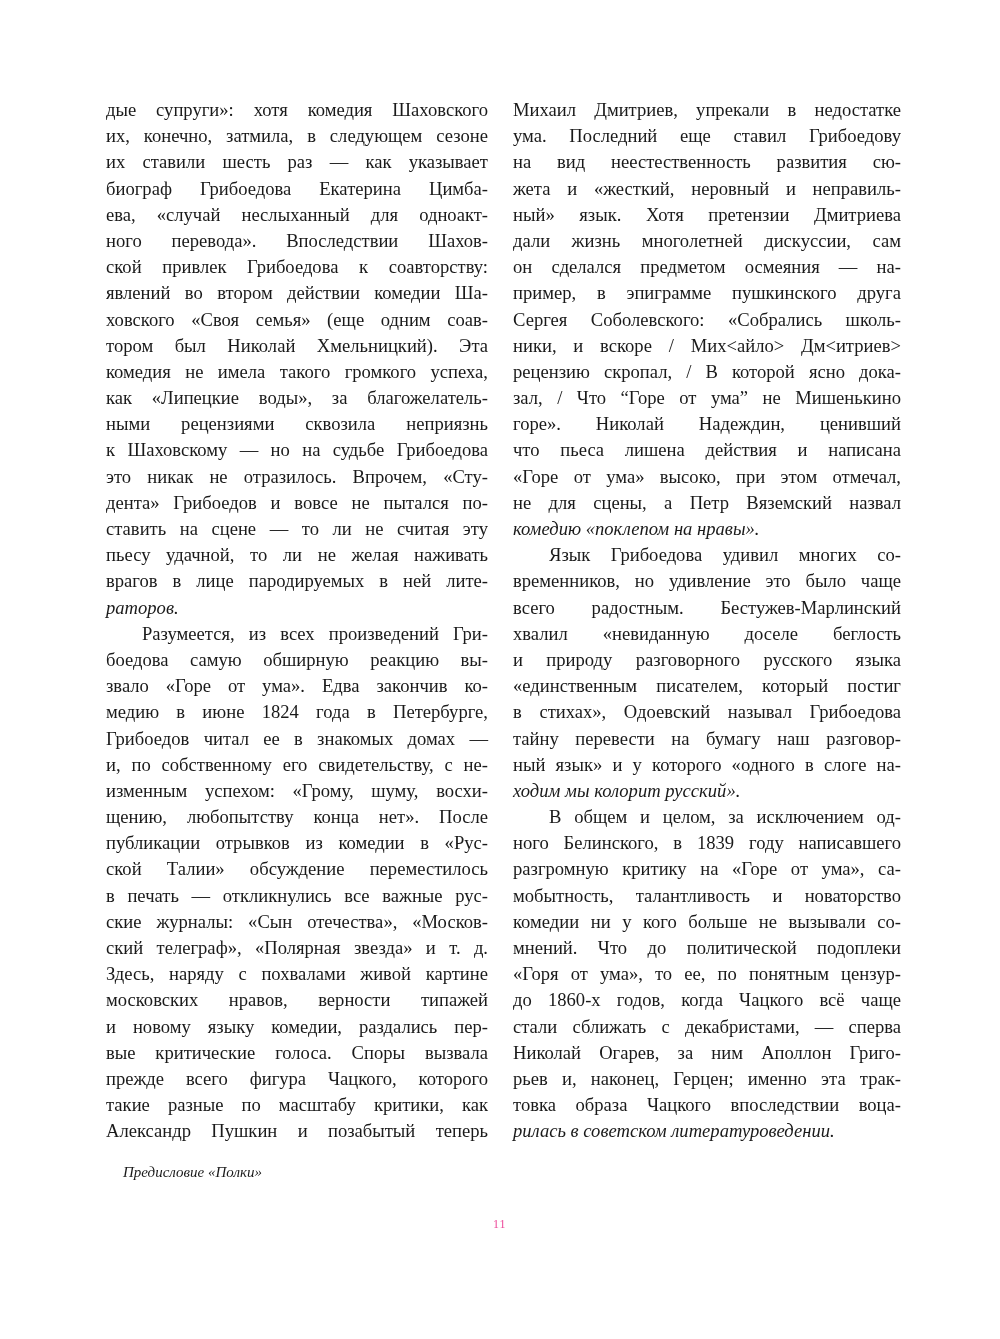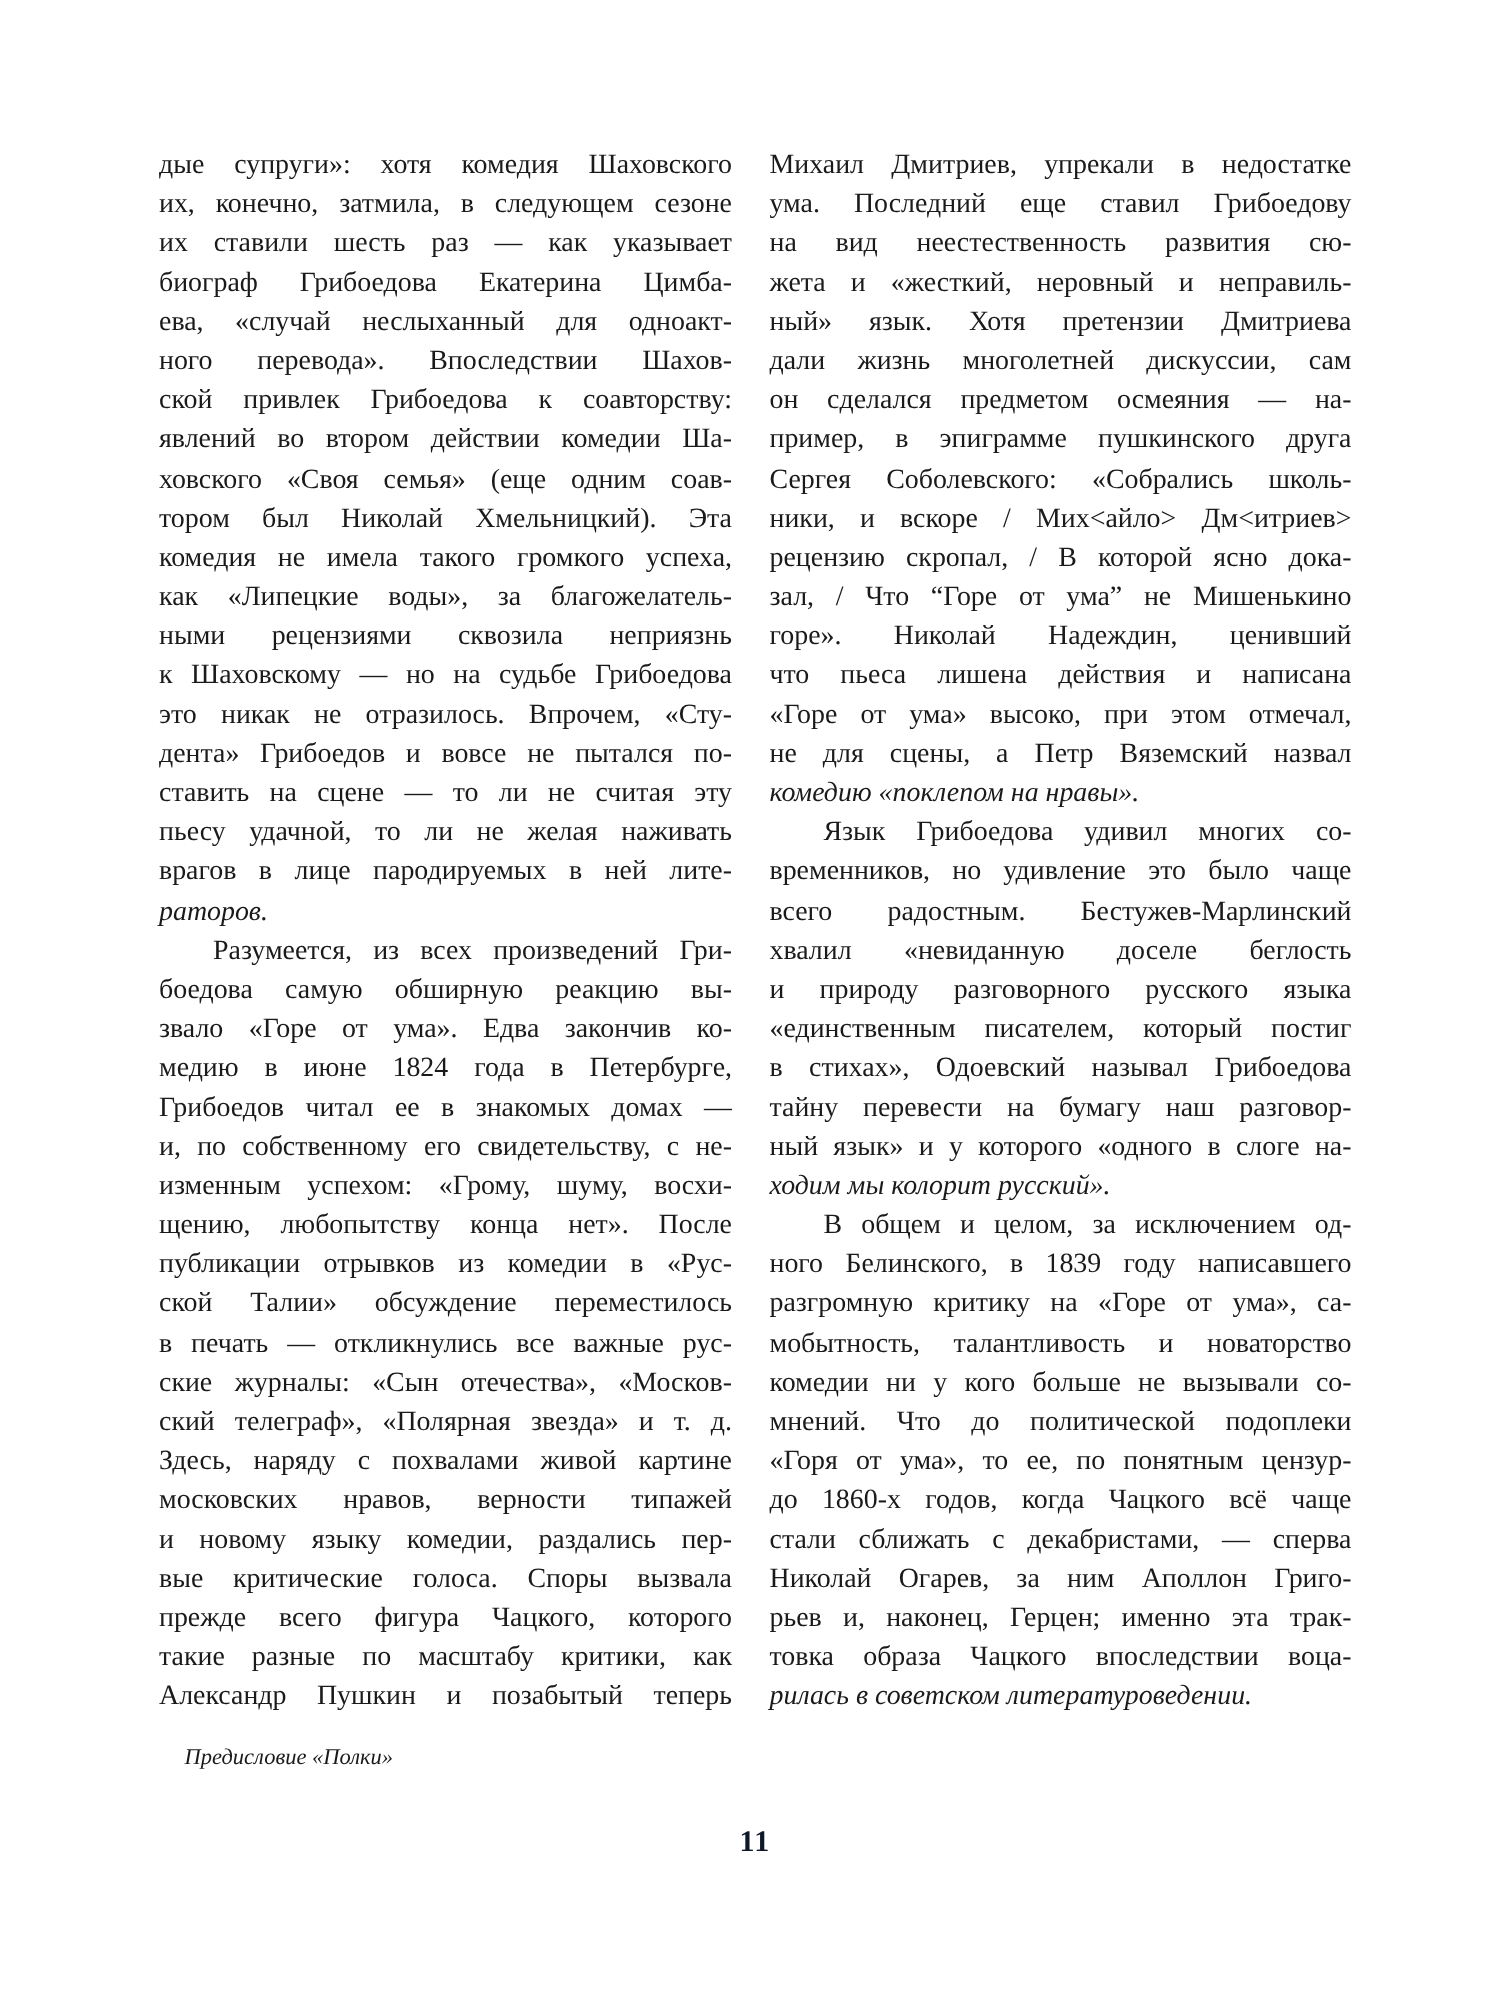--- a/index.html
+++ b/index.html
@@ -16,21 +16,21 @@
   .line.last { text-align-last: left; font-style: italic; }
   .line.indent { padding-left: 36px; }
   .footer-title {
     position: absolute; left: 107px; top: 1164px;
     font-family: "Liberation Serif", "DejaVu Serif", serif;
     font-style: italic; font-size: 15px; color: #1a1a1a; margin-left: 16px;
   }
   .page-number {
     position: absolute; left: 493px; top: 1217px;
     font-family: "Liberation Serif", "DejaVu Serif", serif;
-    font-weight: bold; font-size: 20px; color: #0f172a; letter-spacing: 1px;
+    font-weight: normal; font-size: 12px; color: #ec4899; letter-spacing: 1px;
   }
 </style>
 </head>
 <body>
 
 <div class="page">
   <div class="col left" id="col-left">
       <span class="line">дые супруги»: хотя комедия Шаховского</span>
       <span class="line">их, конечно, затмила, в следующем сезоне</span>
       <span class="line">их ставили шесть раз — как указывает</span>

